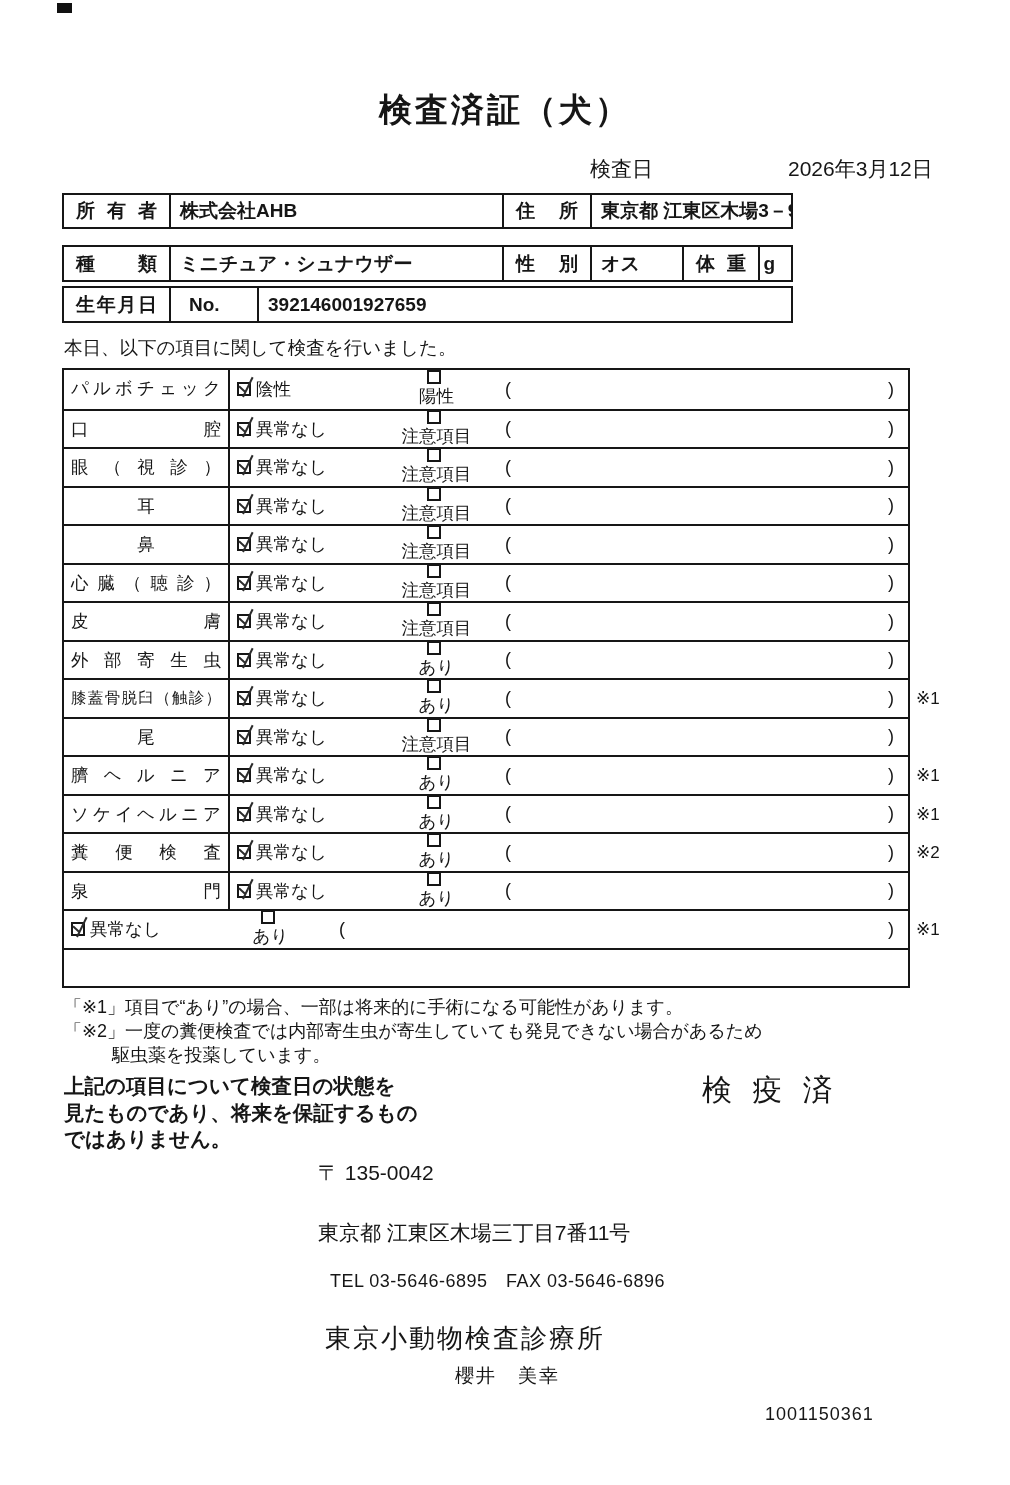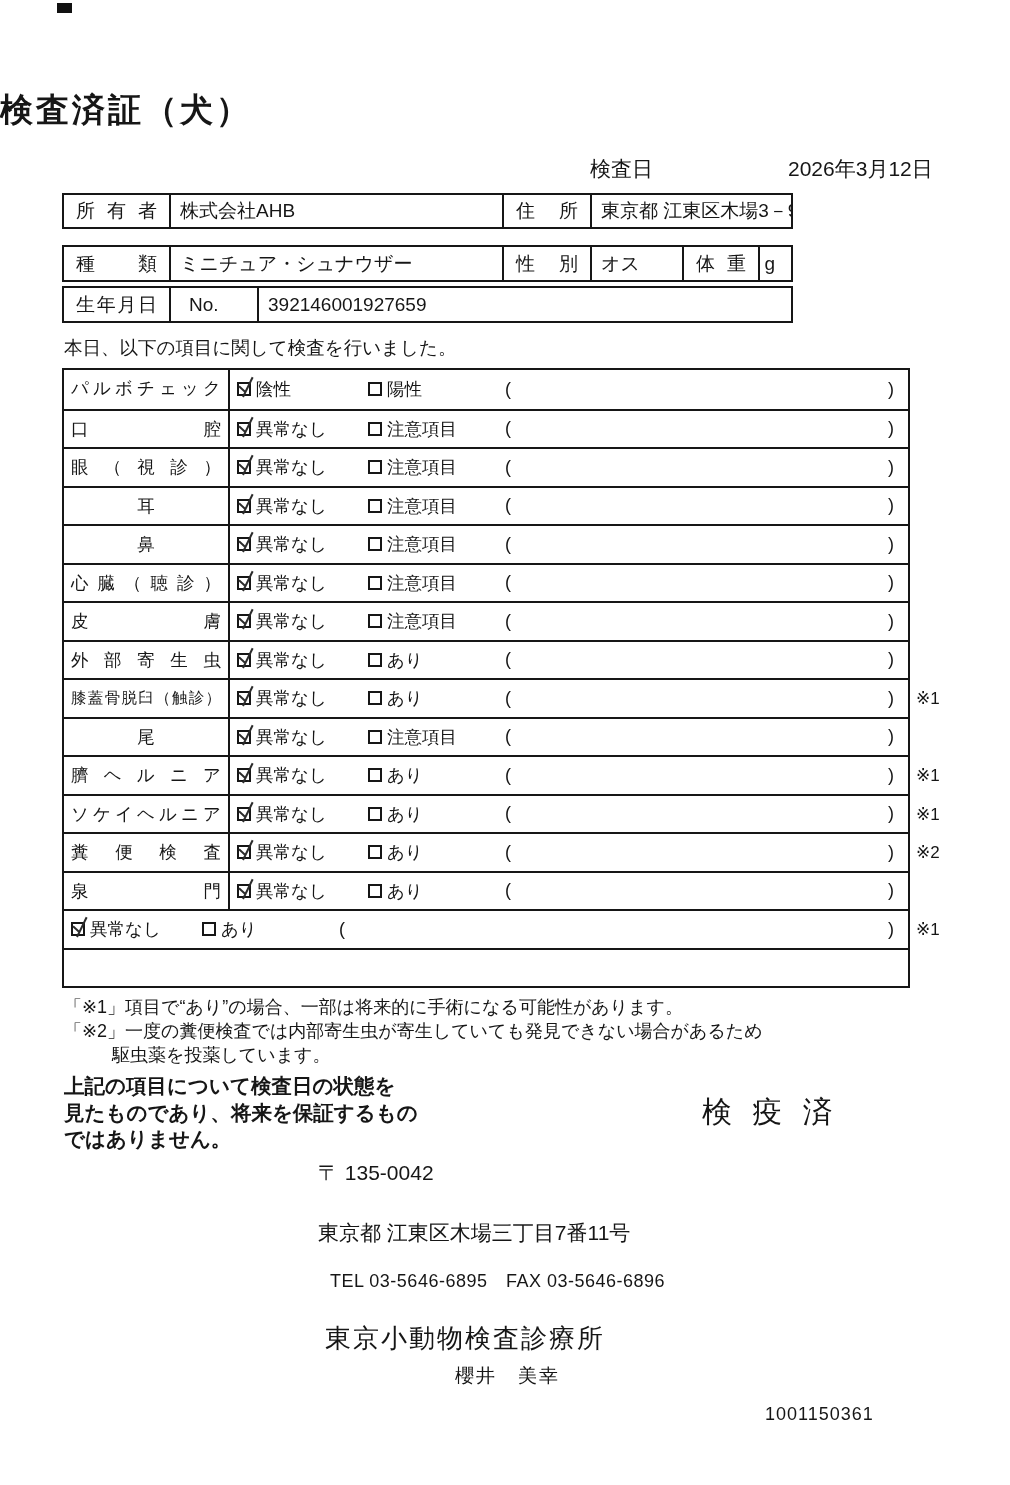--- a/index.html
+++ b/index.html
@@ -2,27 +2,27 @@
 <html><head>
 <meta charset="utf-8">
 <style>
   * { box-sizing: border-box; margin: 0; padding: 0; }
   html,body { background:#ffffff; }
   body { font-family: "Liberation Sans", "DejaVu Sans", sans-serif; color:#161616; }
   .page { position:relative; width:1010px; height:1485px; background:#fff; overflow:hidden; }
 
   .scan-mark { position:absolute; left:57px; top:3px; width:15px; height:10px; background:#111; }
 
-  .title { padding-top:88px; font-size:33px; font-weight:bold; letter-spacing:3px; }
+  .title { text-align:center; padding-top:88px; font-size:33px; font-weight:bold; letter-spacing:3px; }
 
   .date-row { position:relative; height:30px; margin-top:22px; font-size:21px; }
   .date-label { position:absolute; left:590px; top:0; }
   .date-value { position:absolute; left:788px; top:0; }
 
-  .box-table { display:flex; width:731px; margin-left:62px; border:2px solid #161616; }
+  .box-table { display:flex; width:731px; margin-left:62px; border:2px solid #161616;font-weight:bold; }
   .box-table > div { line-height:32px; font-size:19px; white-space:nowrap; overflow:hidden; }
   .box-table > div + div { border-left:2px solid #161616; }
   .t-owner { height:36px; margin-top:8px; }
   .t-pet   { height:37px; margin-top:16px; }
   .t-birth { height:37px; margin-top:4px; }
   .t-pet > div, .t-birth > div { line-height:33px; }
   .tlabel { text-align:justify; text-align-last:justify; padding:0 12px; }
   .tvalue { padding-left:9px; }
   .w-105 { width:105px; } .w-333 { width:333px; } .w-88 { width:88px; }
   .w-92 { width:92px; } .w-76 { width:76px; }
@@ -35,38 +35,38 @@
   .itable { width:848px; margin:8px 0 0 62px; border:2px solid #161616; }
   .irow { display:flex; height:38.5px; position:relative; }
   .irow + .irow { border-top:2px solid #161616; }
   .ilabel { width:166px; border-right:2px solid #161616; padding:0 7px; font-size:17.5px;
             line-height:36px; text-align:justify; text-align-last:justify; white-space:nowrap; overflow:hidden; }
   .ilabel.center { text-align:center; text-align-last:center; }
   .ilabel.long { font-size:15.5px; letter-spacing:0; }
   .icontent { flex:1; display:flex; align-items:center; padding-left:7px; font-size:17.5px; }
   .opt { display:flex; align-items:center; }
   .opt1 { width:131px; }
-  .opt2 { width:137px; }
+  .opt2 { width:137px;flex-direction:column; }
   .checkbox { width:14px; height:14px; border:2px solid #161616; margin-right:5px; position:relative; flex:none; }
   .checkbox.checked::before { content:''; position:absolute; left:-1px; top:4px; width:8px; height:2px;
        background:#2b2b2b; transform:rotate(42deg); }
   .checkbox.checked::after { content:''; position:absolute; left:3px; top:-9px; width:2px; height:22px;
        background:#2b2b2b; transform:rotate(26deg); transform-origin:bottom center; }
   .paren { font-size:18px; }
   .spacer { flex:1; }
   .close { margin-right:14px; }
   .inote { position:absolute; left:calc(100% + 8px); top:50%; transform:translateY(-50%);
            font-size:17px; white-space:nowrap; }
 
   .footnotes { margin:7px 0 0 64px; font-size:18px; line-height:24px; }
   .footnotes > div:nth-child(3) { margin-left:48px; }
 
   .disclaimer { margin:6px 0 0 64px; font-size:20.5px; font-weight:bold; line-height:26.5px; width:430px; }
 
-  .stamp { position:absolute; left:702px; top:1092px; font-size:30px; letter-spacing:6px; white-space:nowrap; }
+  .stamp { position:absolute; left:702px; top:1070px; font-size:30px; letter-spacing:6px; white-space:nowrap; }
 
   .addr-line { display:flex; gap:32px; margin:6px 0 0 318px; font-size:21px;flex-direction:column; }
   .tel-line { margin:22px 0 0 330px; font-size:18px; letter-spacing:0.5px; }
   .clinic-line { margin:28px 0 0 325px; font-size:26px; letter-spacing:2px; }
   .person-line { margin:7px 0 0 455px; font-size:19px; letter-spacing:2px; }
   .serial-line { margin:15px 0 0 765px; font-size:18px; letter-spacing:1px; }
 </style>
 </head>
 <body>
 

